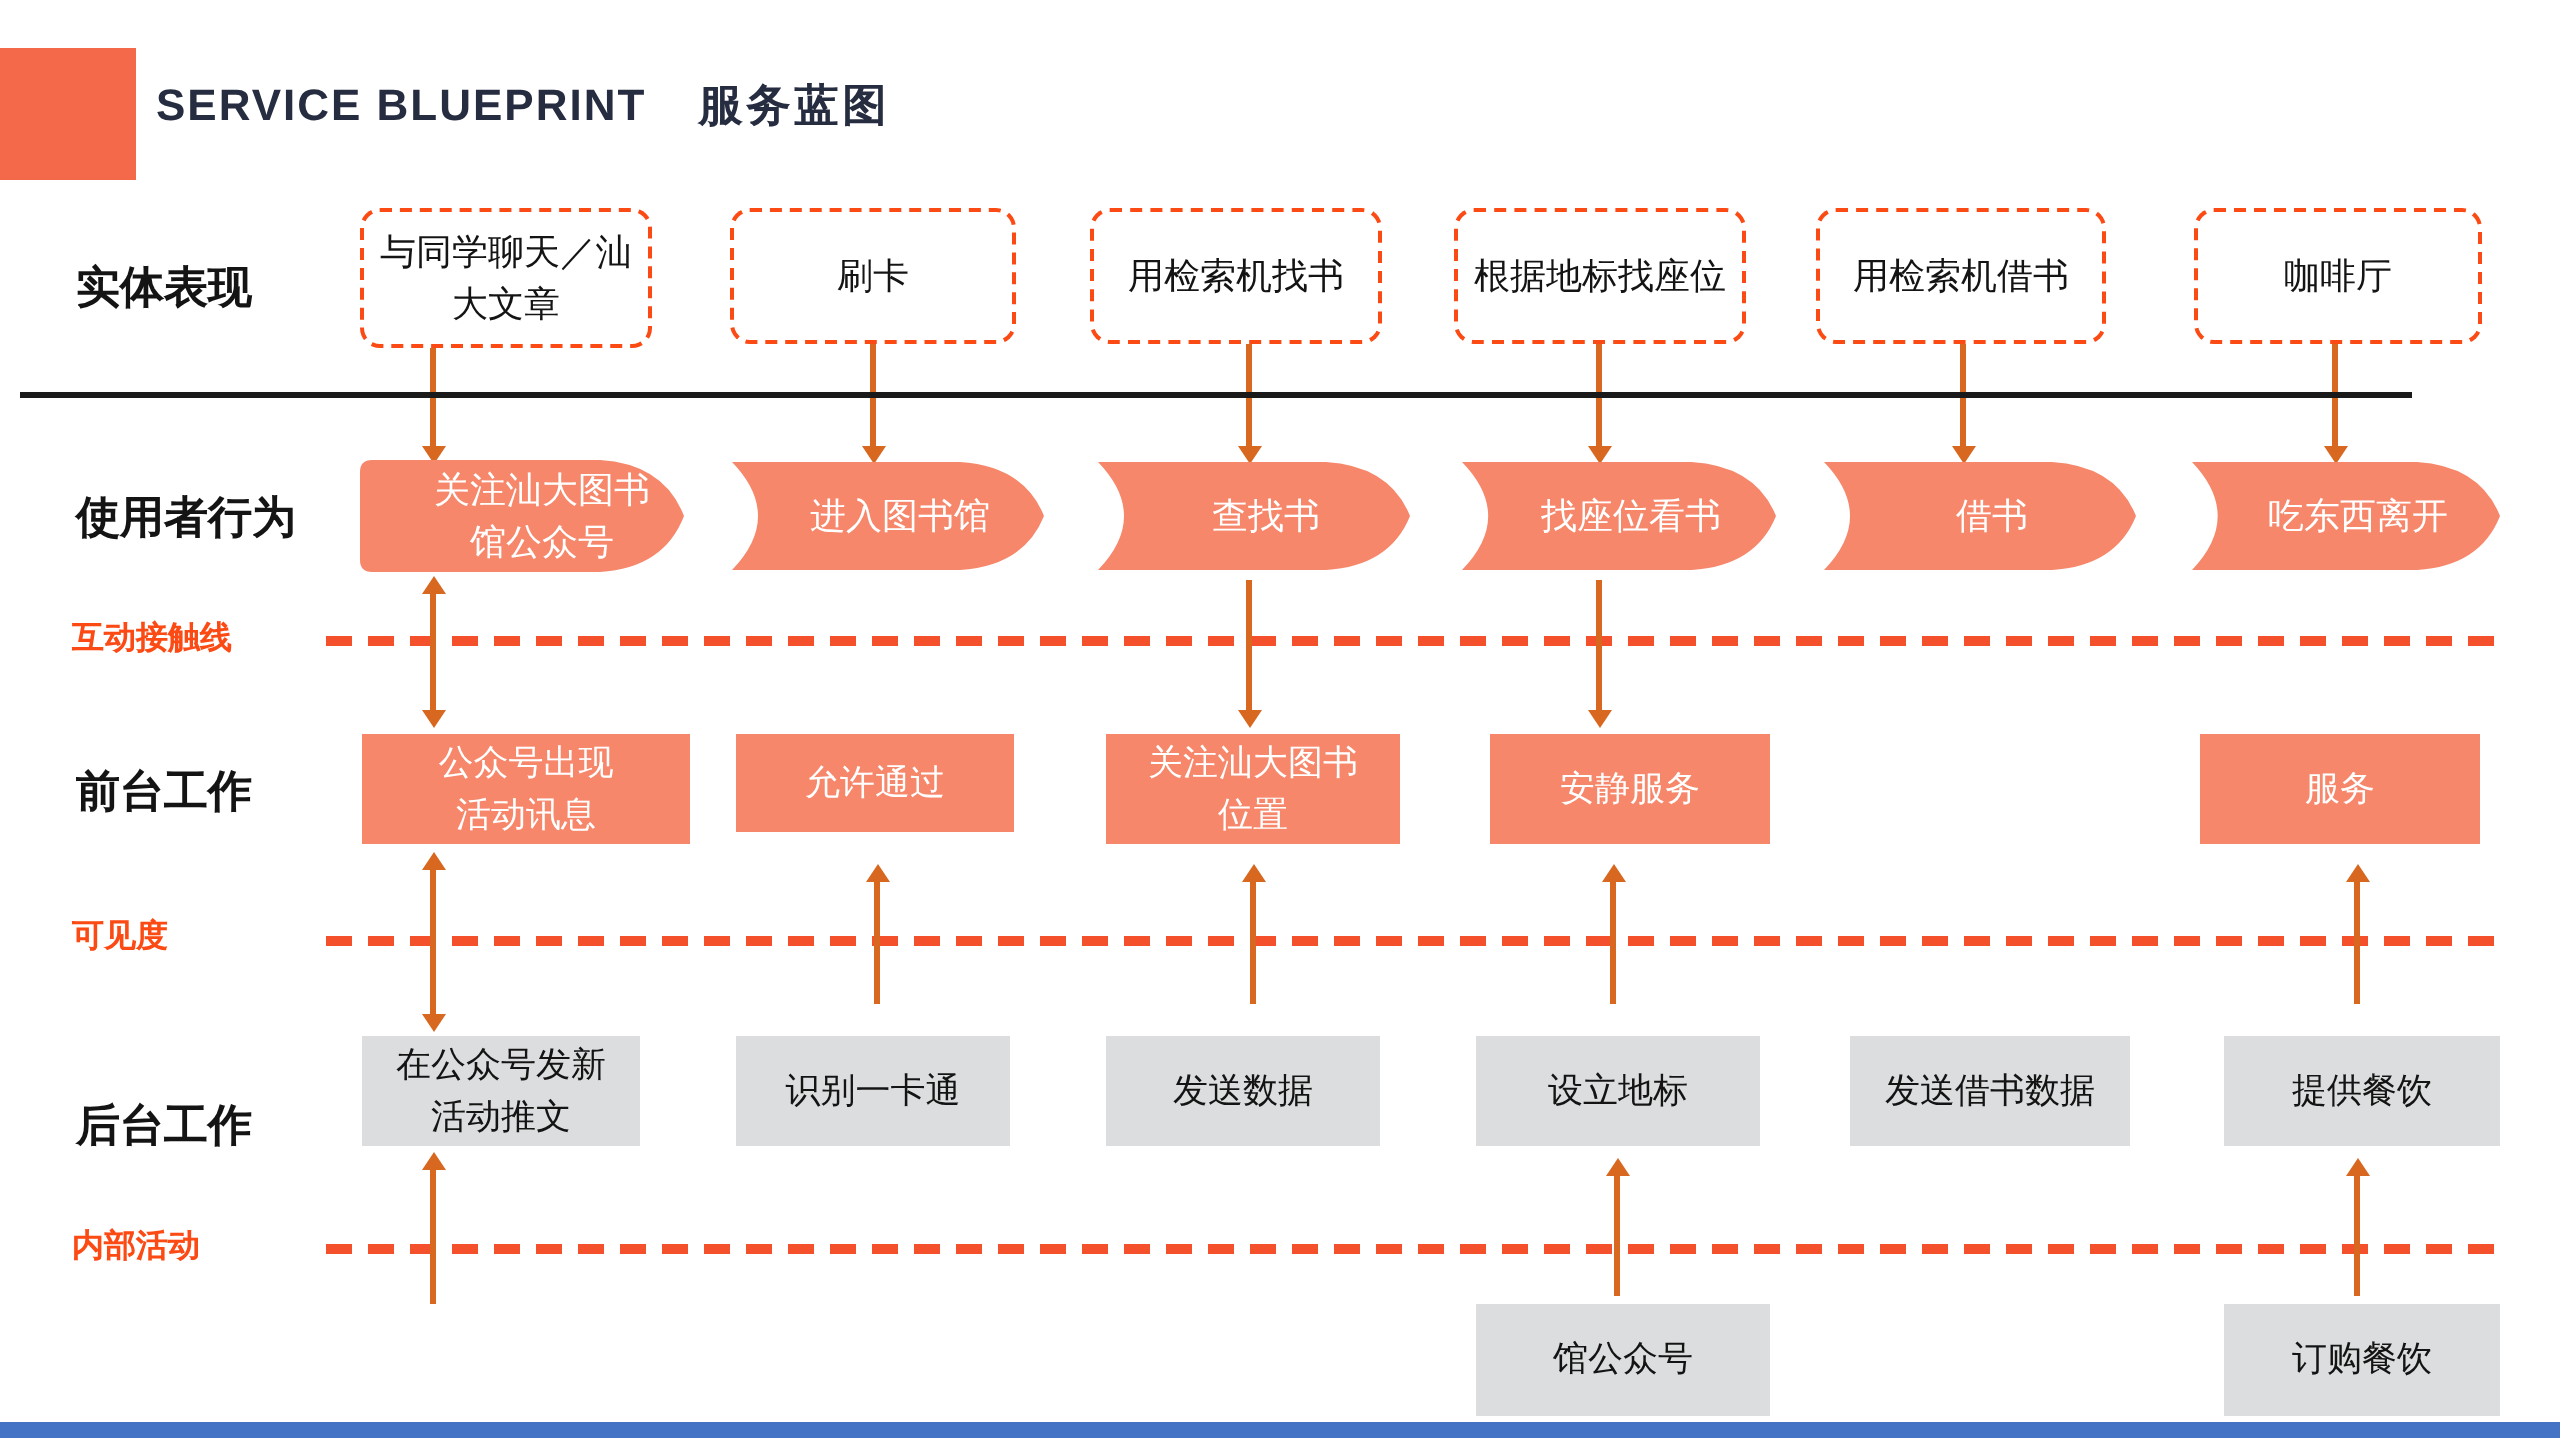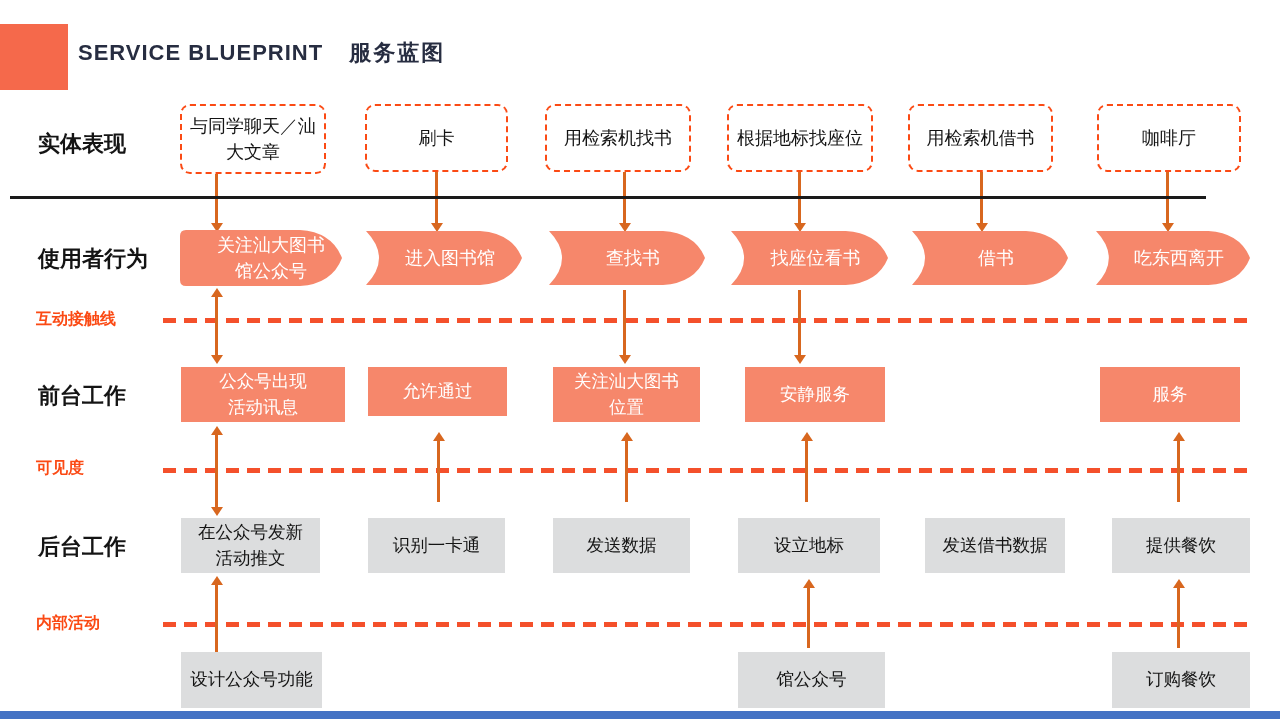--- a/index.html
+++ b/index.html
@@ -58,21 +58,21 @@
 <div class="stage">
 
   <div class="accent-square"></div>
   <h1 class="title"><span>SERVICE BLUEPRINT</span><span class="zh">服务蓝图</span></h1>
 
   <div class="rlabel dark" style="left:38px;top:129px">实体表现</div>
   <div class="rlabel dark" style="left:38px;top:244px">使用者行为</div>
   <div class="rlabel orange" style="left:36px;top:309px">互动接触线</div>
   <div class="rlabel dark" style="left:38px;top:381px">前台工作</div>
   <div class="rlabel orange" style="left:36px;top:458px">可见度</div>
-  <div class="rlabel dark" style="left:38px;top:532px">后台工作</div>
+  <div class="rlabel dark" style="left:38px;top:548px">后台工作</div>
   <div class="rlabel orange" style="left:36px;top:613px">内部活动</div>
 
   <div class="vline hd" style="left:215px;top:172px;height:52px"></div>
   <div class="vline hd" style="left:435px;top:172px;height:52px"></div>
   <div class="vline hd" style="left:623px;top:172px;height:52px"></div>
   <div class="vline hd" style="left:798px;top:172px;height:52px"></div>
   <div class="vline hd" style="left:980px;top:172px;height:52px"></div>
   <div class="vline hd" style="left:1166px;top:172px;height:52px"></div>
 
   <div class="vline hu hd" style="left:215px;top:296px;height:60px"></div>
@@ -183,23 +183,20 @@
   <div class="box gray" style="left:738px;top:518px;width:142px;height:55px">
       <span class="bt">设立地标</span>
     </div>
   <div class="box gray" style="left:925px;top:518px;width:140px;height:55px">
       <span class="bt">发送借书数据</span>
     </div>
   <div class="box gray" style="left:1112px;top:518px;width:138px;height:55px">
       <span class="bt">提供餐饮</span>
     </div>
 
-  <div class="box gray" style="left:181px;top:652px;width:141px;height:56px">
-      <span class="bt">设计公众号功能</span>
-    </div>
   <div class="box gray" style="left:738px;top:652px;width:147px;height:56px">
       <span class="bt">馆公众号</span>
     </div>
   <div class="box gray" style="left:1112px;top:652px;width:138px;height:56px">
       <span class="bt">订购餐饮</span>
     </div>
 
   <div class="bottom-bar"></div>
 </div>
 

